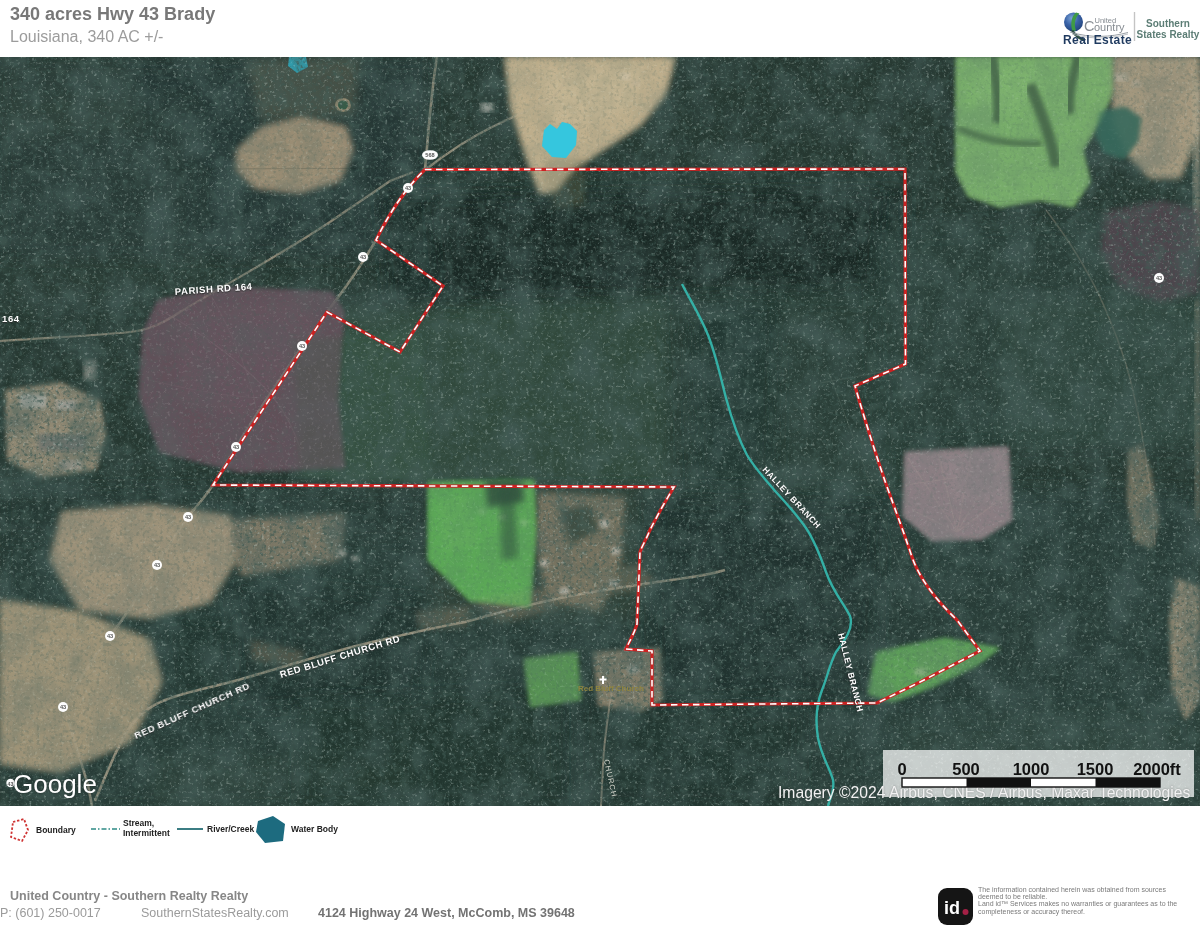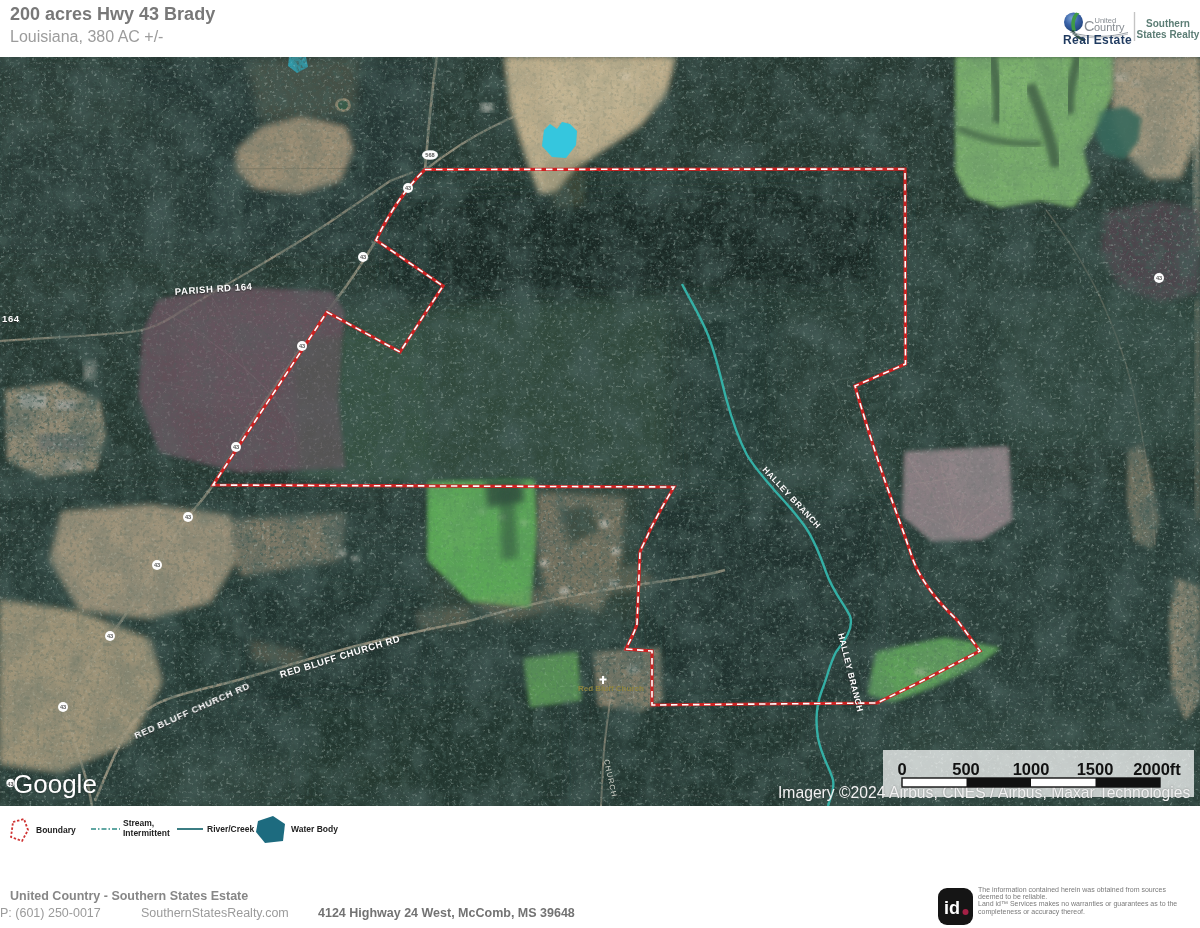--- a/index.html
+++ b/index.html
@@ -3,23 +3,23 @@
 <meta charset="utf-8">
 <style>
   html,body{margin:0;padding:0;background:#fff;font-family:"Liberation Sans",sans-serif;}
   #page{position:relative;width:1200px;height:928px;overflow:hidden;background:#fff;}
   .abs{position:absolute;}
 </style>
 </head>
 <body>
 <div id="page">
 
-  <div class="abs" style="left:10px;top:4px;font-size:18px;font-weight:bold;color:#787878;">200 acres Hwy 43 Brady</div>
-
-  <div class="abs" style="left:10px;top:28px;font-size:16px;color:#9c9c9c;">Louisiana, 380 AC +/-</div>
+  <div class="abs" style="left:10px;top:4px;font-size:18px;font-weight:bold;color:#787878;">340 acres Hwy 43 Brady</div>
+
+  <div class="abs" style="left:10px;top:28px;font-size:16px;color:#9c9c9c;">Louisiana, 340 AC +/-</div>
 
   <svg class="abs" style="left:1056px;top:2px;" width="148" height="53" viewBox="0 0 148 53">
     <defs>
       <radialGradient id="glb" cx="40%" cy="30%" r="80%">
         <stop offset="0" stop-color="#7ba3d4"></stop>
           <stop offset="0.45" stop-color="#3a63a8"></stop>
           <stop offset="1" stop-color="#1d3d72"></stop>
       </radialGradient>
     </defs>
 
@@ -374,21 +374,21 @@
 
     <line x1="177" y1="23" x2="203" y2="23" stroke="#256f75" stroke-width="1.8"></line>
 
     <text x="207" y="26" font-size="8.5" fill="#222" font-weight="bold">River/Creek</text>
 
     <polygon points="258,15 273,10 285,18 283,35 265,37 256,26" fill="#1d6b7f"></polygon>
 
     <text x="291" y="26" font-size="8.5" fill="#222" font-weight="bold">Water Body</text>
   </svg>
 
-  <div class="abs" style="left:10px;top:889px;font-size:12.5px;font-weight:bold;color:#878787;">United Country - Southern States Estate</div>
+  <div class="abs" style="left:10px;top:889px;font-size:12.5px;font-weight:bold;color:#878787;">United Country - Southern Realty Realty</div>
 
   <div class="abs" style="left:0;top:906px;font-size:12.5px;color:#9b9b9b;">P: (601) 250-0017</div>
 
   <div class="abs" style="left:141px;top:906px;font-size:12.5px;color:#9b9b9b;text-align:center;">SouthernStatesRealty.com</div>
 
   <div class="abs" style="left:318px;top:906px;font-size:12.5px;color:#737373;font-weight:bold;">4124 Highway 24 West, McComb, MS 39648</div>
 
   <svg class="abs" style="left:938px;top:888px;" width="35" height="37" viewBox="0 0 35 37">
     <rect x="0" y="0" width="35" height="37" rx="9" fill="#151515"></rect>
     <text x="6" y="26" font-size="18" font-weight="bold" fill="#ffffff">id</text>

